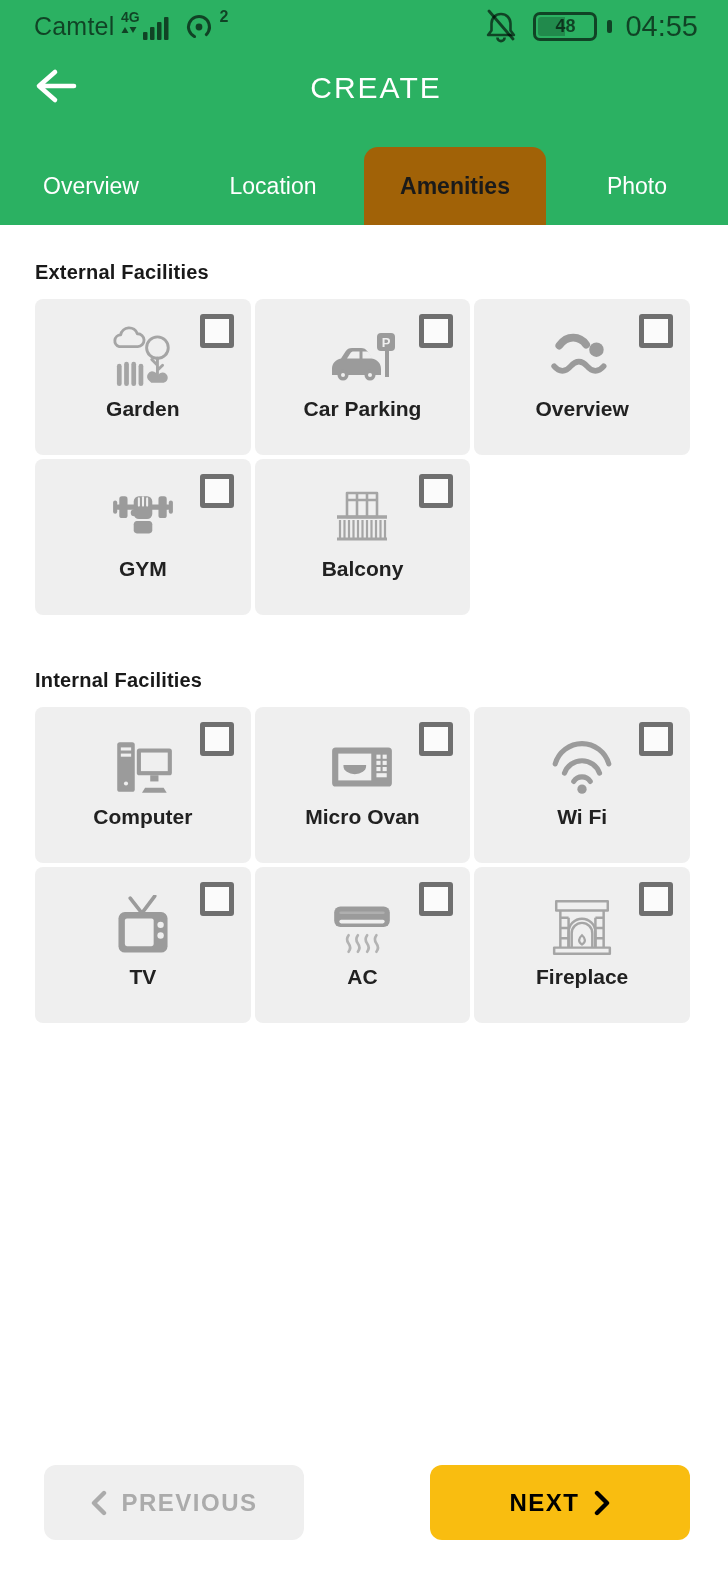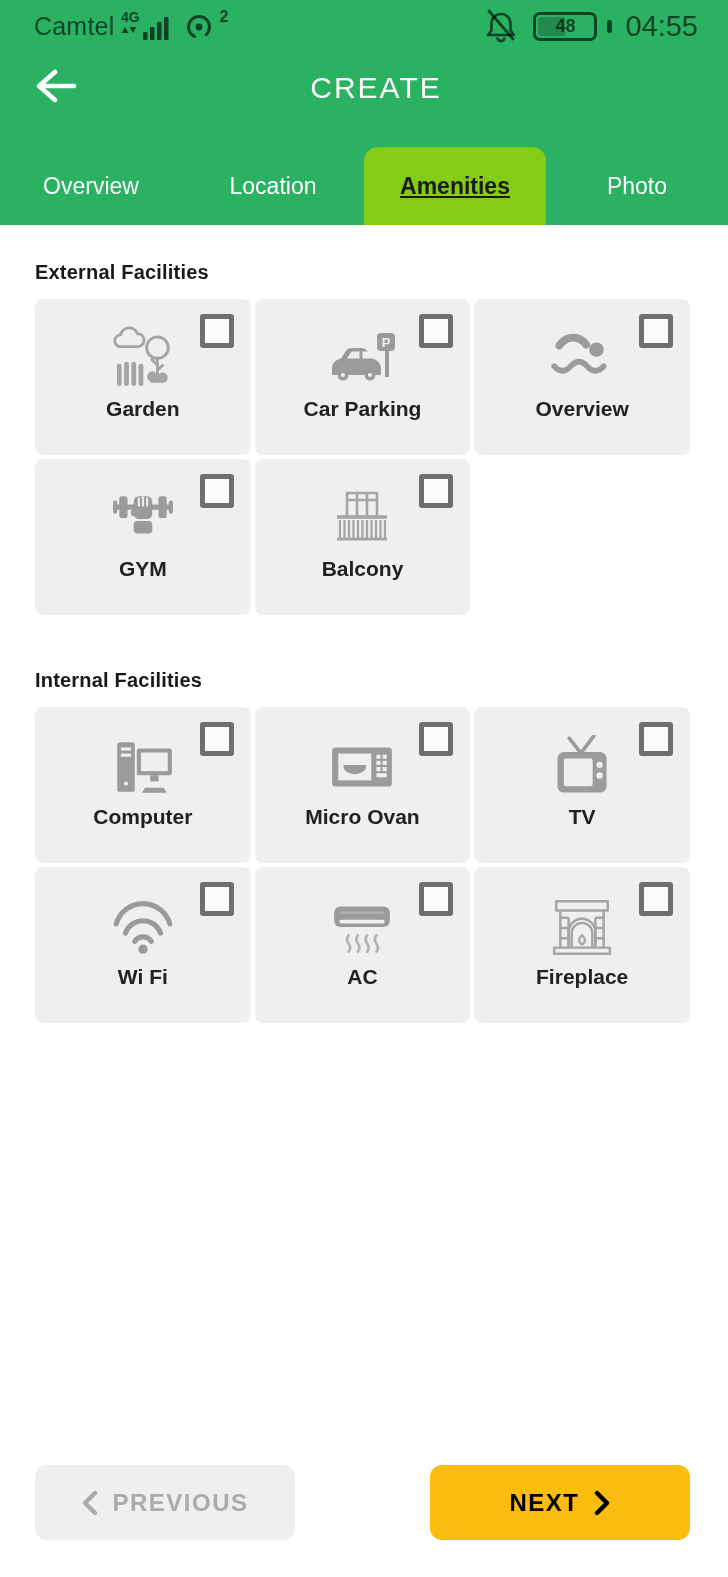--- a/index.html
+++ b/index.html
@@ -24,36 +24,36 @@
 
   .titlebar { position:relative; height:72px; display:flex; align-items:center; }
   .back { position:absolute; left:30px; top:10px; background:none; border:none; cursor:pointer;
           width:52px; height:48px; display:flex; align-items:center; justify-content:center; }
   .title { width:100%; text-align:center; color:#ffffff; font-size:30px; font-weight:400;
            letter-spacing:2px;padding-left:24px; }
 
   .tabs { position:absolute; bottom:0; left:0; right:0; height:78px; display:flex; }
   .tab { flex:1 1 0; display:flex; align-items:center; justify-content:center;
          color:#ffffff; font-size:23px; font-weight:500; cursor:pointer; }
-  .tab.active { background:#84cc16; border-radius:14px 14px 0 0; color:#1a1a1a; font-weight:800;text-decoration:underline; }
+  .tab.active { background:#a16207; border-radius:14px 14px 0 0; color:#1a1a1a; font-weight:800; }
 
   
   .section-title { margin:36px 38px 15px 35px; font-size:20px; font-weight:800; color:#191919;
                    letter-spacing:0.2px; }
   .section-title.second { margin-top:54px; }
   .grid { display:grid; grid-template-columns:repeat(3,1fr); gap:4px; margin:0 38px 0 35px; }
   .tile { position:relative; height:156px; background:#EFEFEF; border-radius:8px;
           display:flex; flex-direction:column; align-items:center; cursor:pointer; }
   .tile .iconbox { height:68px; margin-top:26px; display:flex; align-items:center; justify-content:center; }
   .tile .label { margin-top:4px; font-size:21px; font-weight:600; color:#212121; }
   .checkbox { position:absolute; top:15px; right:17px; width:34px; height:34px;
               border:5px solid #6F6F6F; border-radius:3px; background:#FBFBFB; }
 
   
-  .footer { position:absolute; top:1465px; left:0; right:0; padding:0 38px 0 35px;
+  .footer { position:absolute; top:1465px; left:0; right:0; padding:0 38px 0 44px;
             display:flex; justify-content:space-between; }
   .btn { width:260px; height:75px; border:none; border-radius:12px; font-family:inherit;
          font-size:24px; font-weight:800; letter-spacing:1.5px; display:flex;
          align-items:center; justify-content:center; gap:14px; cursor:pointer; }
   .btn.prev { background:#EFEFEF; color:#ABABAB; }
   .btn.next { background:#F9BD10; color:#000000; }
 
   svg { display:block; }
 </style>
 </head>
@@ -257,42 +257,42 @@
               <rect x="47" y="31" width="10" height="4"></rect>
             </g>
           </svg>
         </div>
         <div class="label">Micro Ovan</div>
       </div>
 
       <div class="tile">
         <span class="checkbox"></span>
         <div class="iconbox">
+          <svg width="68" height="56" viewBox="0 0 66 54">
+            <path d="M7 24 A27 27 0 0 1 59 24" fill="none" stroke="#9B9B9B" stroke-width="5" stroke-linecap="round"></path>
+            <path d="M16 33 A18 18 0 0 1 50 33" fill="none" stroke="#9B9B9B" stroke-width="5" stroke-linecap="round"></path>
+            <path d="M25 41 A9.5 9.5 0 0 1 41 41" fill="none" stroke="#9B9B9B" stroke-width="5" stroke-linecap="round"></path>
+            <circle cx="33" cy="48.5" r="4.5" fill="#9B9B9B"></circle>
+          </svg>
+        </div>
+        <div class="label">Wi Fi</div>
+      </div>
+
+      <div class="tile">
+        <span class="checkbox"></span>
+        <div class="iconbox">
           <svg width="62" height="64" viewBox="0 0 58 60">
             <path d="M17 3 L28 17 M40 1 L28 17" stroke="#9B9B9B" stroke-width="3.4" stroke-linecap="round"></path>
             <rect x="6" y="16" width="46" height="38" rx="6" fill="#9B9B9B"></rect>
             <rect x="12" y="22" width="27" height="26" rx="2" fill="#EFEFEF"></rect>
             <circle cx="45.5" cy="28" r="3" fill="#EFEFEF"></circle>
             <circle cx="45.5" cy="38" r="3" fill="#EFEFEF"></circle>
           </svg>
         </div>
         <div class="label">TV</div>
-      </div>
-
-      <div class="tile">
-        <span class="checkbox"></span>
-        <div class="iconbox">
-          <svg width="68" height="56" viewBox="0 0 66 54">
-            <path d="M7 24 A27 27 0 0 1 59 24" fill="none" stroke="#9B9B9B" stroke-width="5" stroke-linecap="round"></path>
-            <path d="M16 33 A18 18 0 0 1 50 33" fill="none" stroke="#9B9B9B" stroke-width="5" stroke-linecap="round"></path>
-            <path d="M25 41 A9.5 9.5 0 0 1 41 41" fill="none" stroke="#9B9B9B" stroke-width="5" stroke-linecap="round"></path>
-            <circle cx="33" cy="48.5" r="4.5" fill="#9B9B9B"></circle>
-          </svg>
-        </div>
-        <div class="label">Wi Fi</div>
       </div>
 
       <div class="tile">
         <span class="checkbox"></span>
         <div class="iconbox">
           <svg width="68" height="58" viewBox="0 0 66 56">
             <rect x="6" y="8" width="54" height="20" rx="6" fill="#9B9B9B"></rect>
             <rect x="11" y="21" width="44" height="3.5" rx="1.75" fill="#EFEFEF"></rect>
             <rect x="11" y="13" width="44" height="2.5" rx="1.25" fill="#AFAFAF"></rect>
             <g fill="none" stroke="#B3B3B3" stroke-width="2.6" stroke-linecap="round">

